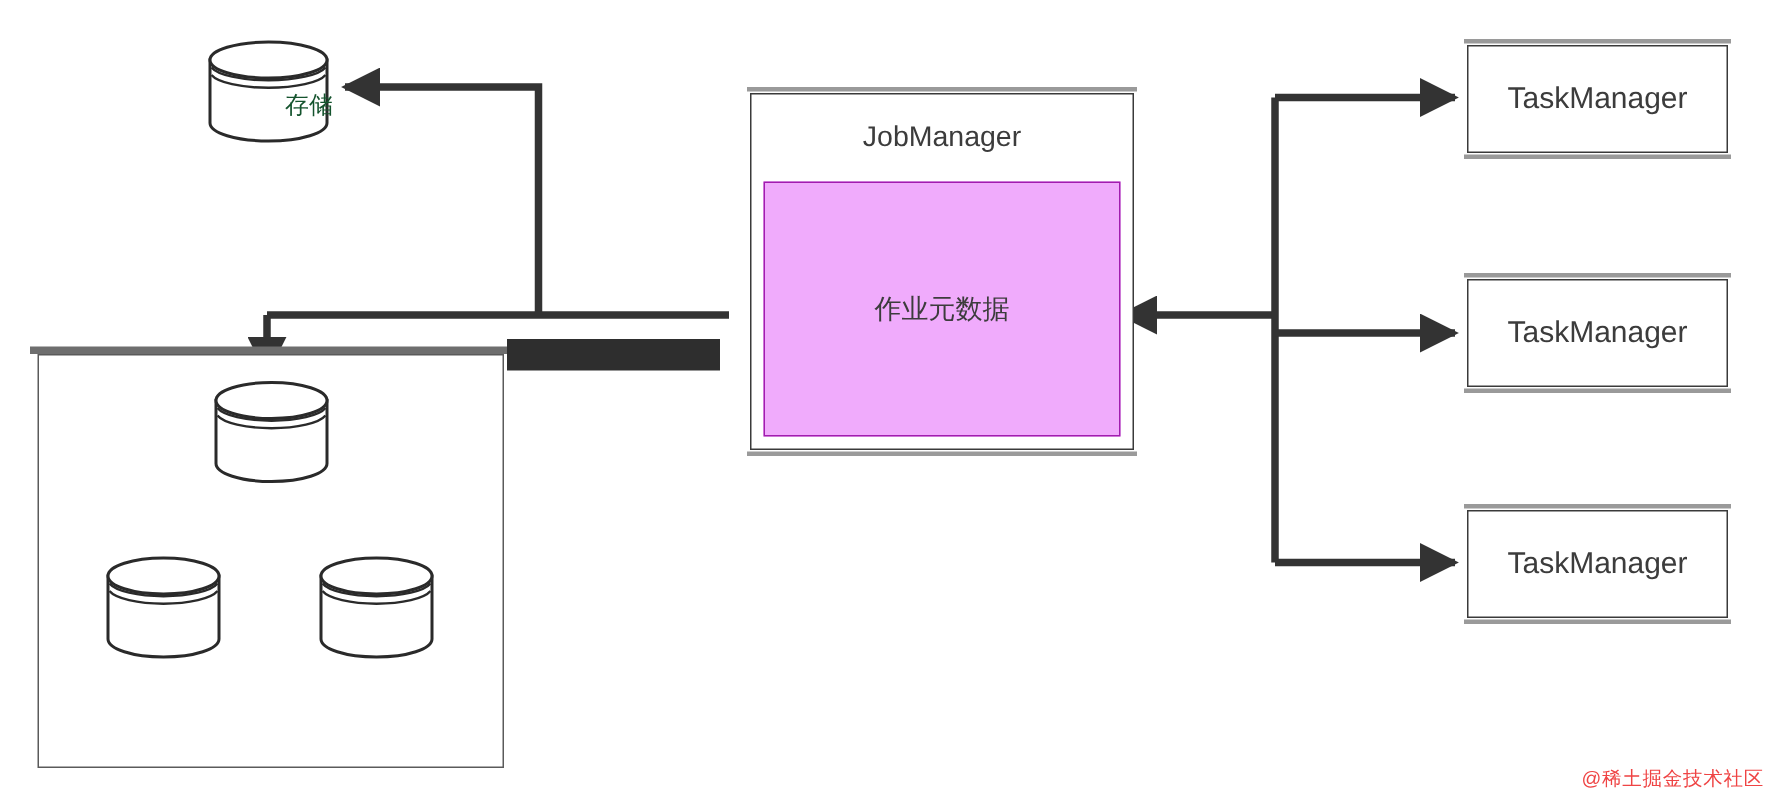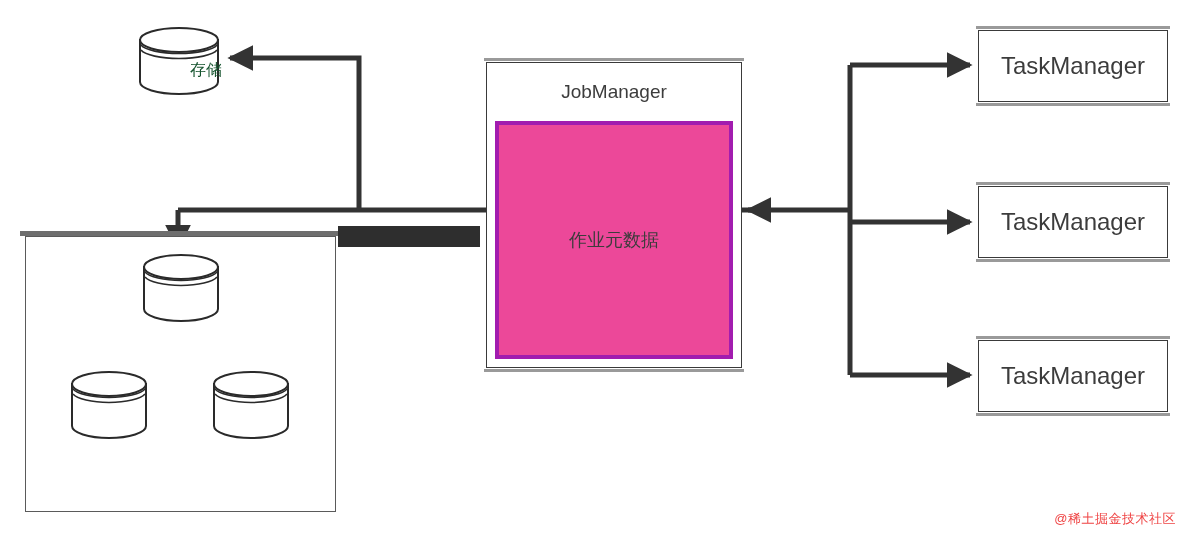--- a/index.html
+++ b/index.html
@@ -41,53 +41,53 @@
   .box::after {
     content: "";
     position: absolute;
     left: -3px;
     right: -3px;
     bottom: -5px;
     height: 3px;
     background: #9a9a9a;
   }
   .tm-box {
-    width: 190px;
+    width: 174px;
     height: 72px;
-    font-size: 24px;
+    font-size: 20px;
   }
   #tm1 { left: 978px; top: 30px; }
   #tm2 { left: 978px; top: 186px; }
   #tm3 { left: 978px; top: 340px; }
 
   #jobmanager {
-    left: 486px;
+    left: 500px;
     top: 62px;
     width: 256px;
-    height: 306px;
+    height: 238px;
     display: block;
     border: 1px solid #3a3a3a;
   }
   #jm-title {
     position: absolute;
     left: 0;
     right: 0;
     top: 18px;
     text-align: center;
     font-size: 19px;
     color: #3c3c3c;
   }
   #jm-inner {
     position: absolute;
     left: 8px;
     top: 58px;
     right: 8px;
     bottom: 8px;
-    border: 4px solid #a21caf;
-    background: #ec4899;
+    border: 1px solid #a21caf;
+    background: #f0abfc;
     display: flex;
     align-items: center;
     justify-content: center;
     font-size: 18px;
     color: #3c3c3c;
     box-sizing: border-box;
   }
 
   
   #cluster-box {

